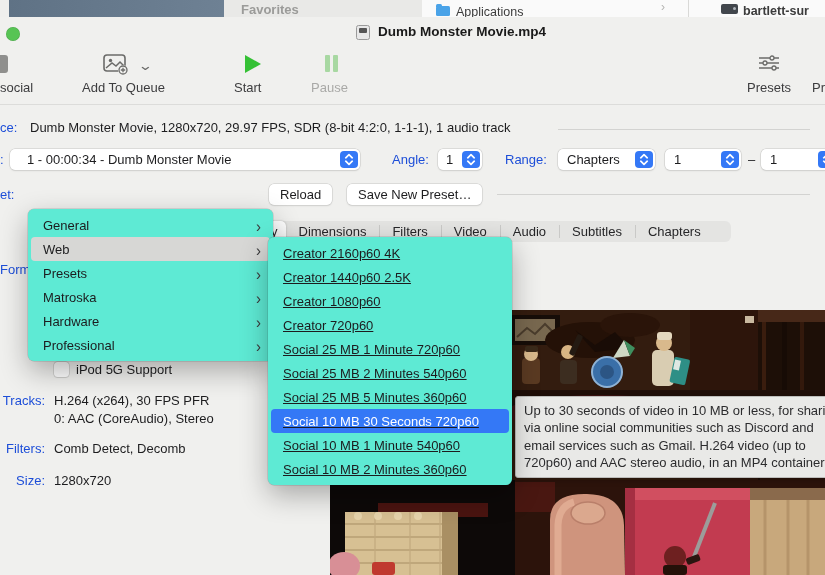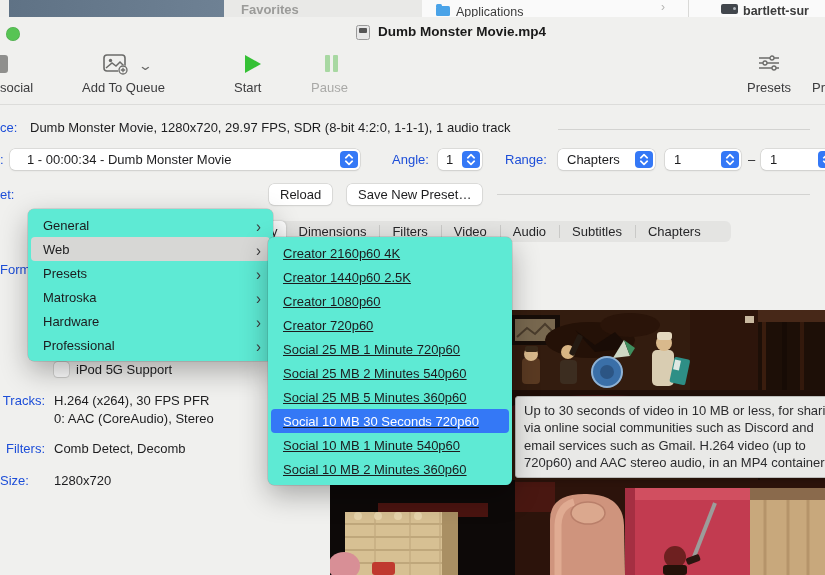--- a/index.html
+++ b/index.html
@@ -205,21 +205,21 @@
     <div class="checkbox"></div>
     <div class="rtext" style="left:76px;top:345px;">iPod 5G Support</div>
 
     <div class="blabel" style="left:0;top:376px;width:45px;text-align:right;">Tracks:</div>
     <div class="rtext" style="left:54px;top:376px;">H.264 (x264), 30 FPS PFR</div>
     <div class="rtext" style="left:54px;top:394px;">0: AAC (CoreAudio), Stereo</div>
 
     <div class="blabel" style="left:0;top:424px;width:45px;text-align:right;">Filters:</div>
     <div class="rtext" style="left:54px;top:424px;">Comb Detect, Decomb</div>
 
-    <div class="blabel" style="left:0;top:456px;width:45px;text-align:left;">Size:</div>
+    <div class="blabel" style="left:0;top:456px;width:45px;text-align:right;">Size:</div>
     <div class="rtext" style="left:54px;top:456px;">1280x720</div>
 
     <svg class="preview" viewBox="0 0 495 265" preserveAspectRatio="none">
       <rect x="0" y="0" width="495" height="265" fill="#331c0f"></rect>
       <rect x="360" y="0" width="70" height="190" fill="#2d150b"></rect>
       <rect x="428" y="0" width="67" height="190" fill="#1d0f07"></rect>
       <rect x="432" y="0" width="4" height="190" fill="#3a1d0e"></rect>
       <rect x="452" y="0" width="5" height="190" fill="#170b05"></rect>
       <rect x="470" y="0" width="4" height="190" fill="#33190c"></rect>
       <rect x="428" y="0" width="67" height="12" fill="#472818"></rect>

